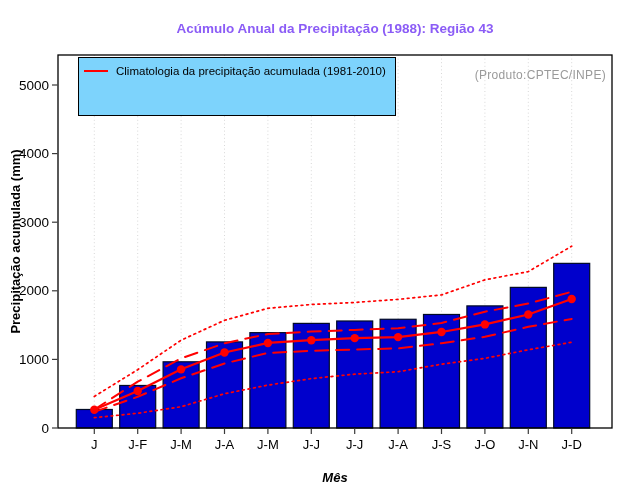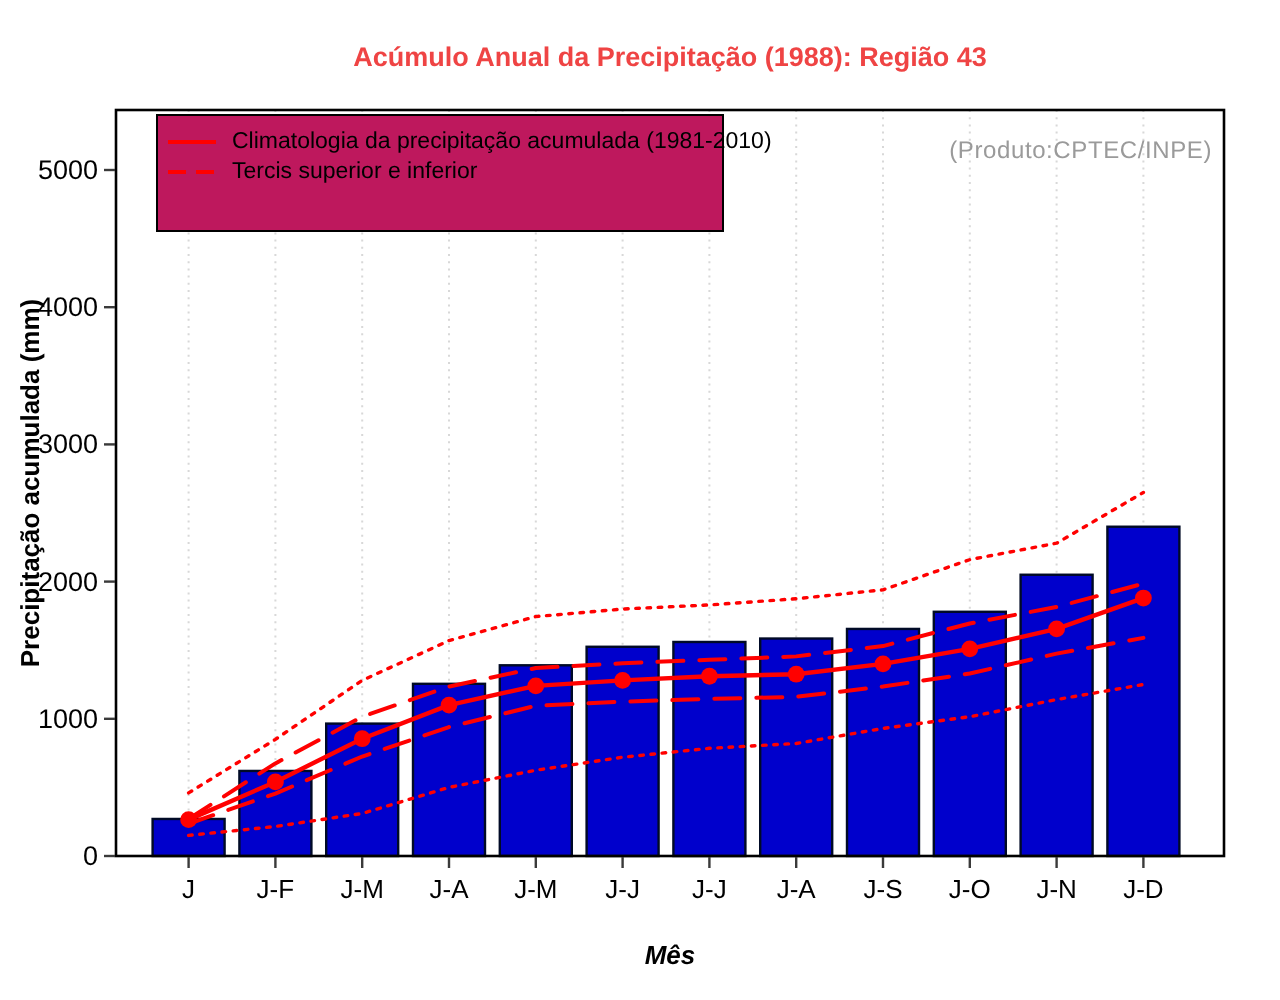--- a/index.html
+++ b/index.html
@@ -2,30 +2,30 @@
 <html><head>
 <meta charset="utf-8">
 <style>
   html,body{margin:0;padding:0;background:#ffffff;}
   #stage{
     position:relative;width:640px;height:500px;background:#ffffff;
     font-family:"Liberation Sans",sans-serif;overflow:hidden;
   }
   #chart-title{
     position:absolute;left:58px;top:21px;width:554px;text-align:center;
-    font-size:13.5px;font-weight:bold;color:#ef4444;
+    font-size:13.5px;font-weight:bold;color:#8b5cf6;
   }
   #plot-svg{position:absolute;left:0;top:0;}
   #producer-note{
     position:absolute;top:68px;right:34px;font-size:12px;color:#9a9a9a;
     letter-spacing:.3px;
   }
   #legend{
-    position:absolute;left:78px;top:57px;width:284px;height:59px;
-    background:#be185d;border:1px solid #000;box-sizing:border-box;
+    position:absolute;left:78px;top:57px;width:318px;height:59px;
+    background:#7dd3fc;border:1px solid #000;box-sizing:border-box;
     padding:5px 0 16px 5px;
   }
   .legend-row{display:flex;align-items:center;height:15.5px;}
   .legend-swatch{width:24px;margin-right:8px;flex:0 0 auto;}
   .legend-label{font-size:11.5px;color:#000;white-space:nowrap;}
   #y-axis-title-wrap{
     position:absolute;left:1px;top:55px;height:373px;width:28px;
     display:flex;align-items:center;justify-content:center;
   }
   #y-axis-title-wrap span{
@@ -125,26 +125,20 @@
 
   <div id="producer-note">(Produto:CPTEC/INPE)</div>
 
   <div id="legend">
       <div class="legend-row">
         <svg width="24" height="6" class="legend-swatch">
           <line x1="0" x2="24" y1="3" y2="3" stroke="#FF0000" stroke-width="2"></line>
         </svg>
         <span class="legend-label">Climatologia da precipitação acumulada (1981-2010)</span>
       </div>
-      <div class="legend-row">
-        <svg width="24" height="6" class="legend-swatch">
-          <line x1="0" x2="24" y1="3" y2="3" stroke="#FF0000" stroke-width="2" stroke-dasharray="9 5"></line>
-        </svg>
-        <span class="legend-label">Tercis superior e inferior</span>
-      </div>
     </div>
 
   <div id="y-axis-title-wrap">
     <span>Precipitação acumulada (mm)</span>
   </div>
 
   <div id="x-axis-title">Mês</div>
 </div>
 
 </body></html>

